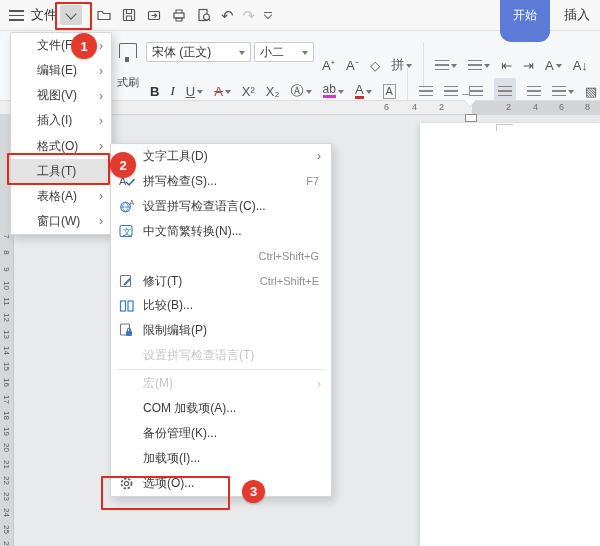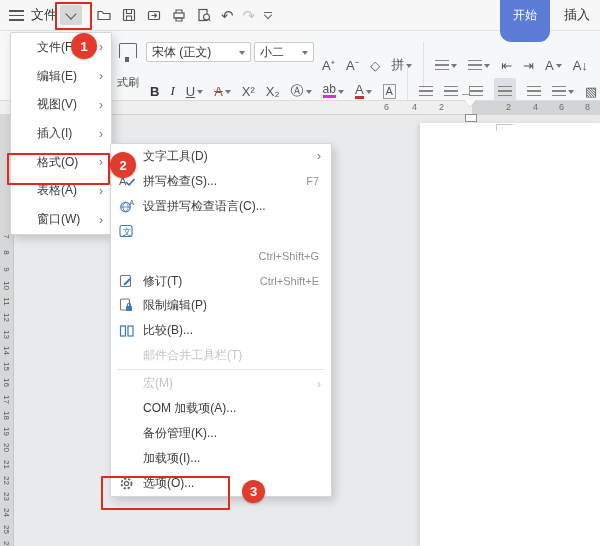--- a/index.html
+++ b/index.html
@@ -318,20 +318,23 @@
         <span class="fm-arrow">›</span>
       </div>
       <div class="fm-item">
         <span>插入(I)</span>
         <span class="fm-arrow">›</span>
       </div>
       <div class="fm-item">
         <span>格式(O)</span>
         <span class="fm-arrow">›</span>
       </div>
+      <div class="fm-item hl">
+        <span>工具(T)</span>
+      </div>
       <div class="fm-item">
         <span>表格(A)</span>
         <span class="fm-arrow">›</span>
       </div>
       <div class="fm-item">
         <span>窗口(W)</span>
         <span class="fm-arrow">›</span>
       </div>
     </div>
 
@@ -361,57 +364,58 @@
         </span>
         <span class="sm-label">设置拼写检查语言(C)...</span>
       </div>
       <div class="sm-item">
         <span class="sm-icon">
           <svg width="16" height="14" viewBox="0 0 16 14">
             <rect x="1" y="1.5" width="12" height="11" rx="2" fill="none" stroke="#3a78c9" stroke-width="1.1"></rect>
             <text x="3.5" y="10.5" font-size="9" fill="#3a78c9" font-family="Liberation Sans">文</text>
           </svg>
         </span>
+        <span class="sm-label">中文简繁转换(N)...</span>
       </div>
       <div class="sm-item">
         <span class="sm-icon"></span>
         <span class="sm-shortcut">Ctrl+Shift+G</span>
       </div>
       <div class="sm-item">
         <span class="sm-icon">
           <svg width="15" height="14" viewBox="0 0 15 14">
             <rect x="1.5" y="1.5" width="10" height="11" rx="1" fill="none" stroke="#777" stroke-width="1.1"></rect>
             <path d="M5 9.5l5.5-5.5 1.5 1.5L6.5 11l-2 .5z" fill="#3a78c9"></path>
           </svg>
         </span>
         <span class="sm-label">修订(T)</span>
         <span class="sm-shortcut">Ctrl+Shift+E</span>
+      </div>
+      <div class="sm-item">
+        <span class="sm-icon">
+          <svg width="16" height="14" viewBox="0 0 16 14">
+            <rect x="1.5" y="2" width="5" height="10" fill="none" stroke="#3a78c9" stroke-width="1.2"></rect>
+            <rect x="9" y="2" width="5" height="10" fill="none" stroke="#3a78c9" stroke-width="1.2"></rect>
+          </svg>
+        </span>
+        <span class="sm-label">比较(B)...</span>
       </div>
       <div class="sm-item">
         <span class="sm-icon">
           <svg width="15" height="15" viewBox="0 0 15 15">
             <rect x="1.5" y="1" width="9" height="11" rx="1" fill="none" stroke="#777" stroke-width="1.1"></rect>
             <rect x="7" y="8" width="6" height="5" rx="1" fill="#3a78c9"></rect>
             <path d="M8.5 8V6.8a1.5 1.5 0 0 1 3 0V8" fill="none" stroke="#3a78c9" stroke-width="1.1"></path>
           </svg>
         </span>
         <span class="sm-label">限制编辑(P)</span>
       </div>
-      <div class="sm-item">
-        <span class="sm-icon">
-          <svg width="16" height="14" viewBox="0 0 16 14">
-            <rect x="1.5" y="2" width="5" height="10" fill="none" stroke="#3a78c9" stroke-width="1.2"></rect>
-            <rect x="9" y="2" width="5" height="10" fill="none" stroke="#3a78c9" stroke-width="1.2"></rect>
-          </svg>
-        </span>
-        <span class="sm-label">比较(B)...</span>
-      </div>
       <div class="sm-item dis">
         <span class="sm-icon"></span>
-        <span class="sm-label">邮件合并工具栏(T)</span>
+        <span class="sm-label">设置拼写检查语言(T)</span>
       </div>
       <div class="sm-sep"></div>
       <div class="sm-item dis">
         <span class="sm-icon"></span>
         <span class="sm-label">宏(M)</span>
         <span class="sm-arrow">›</span>
       </div>
       <div class="sm-item">
         <span class="sm-icon"></span>
         <span class="sm-label">COM 加载项(A)...</span>

